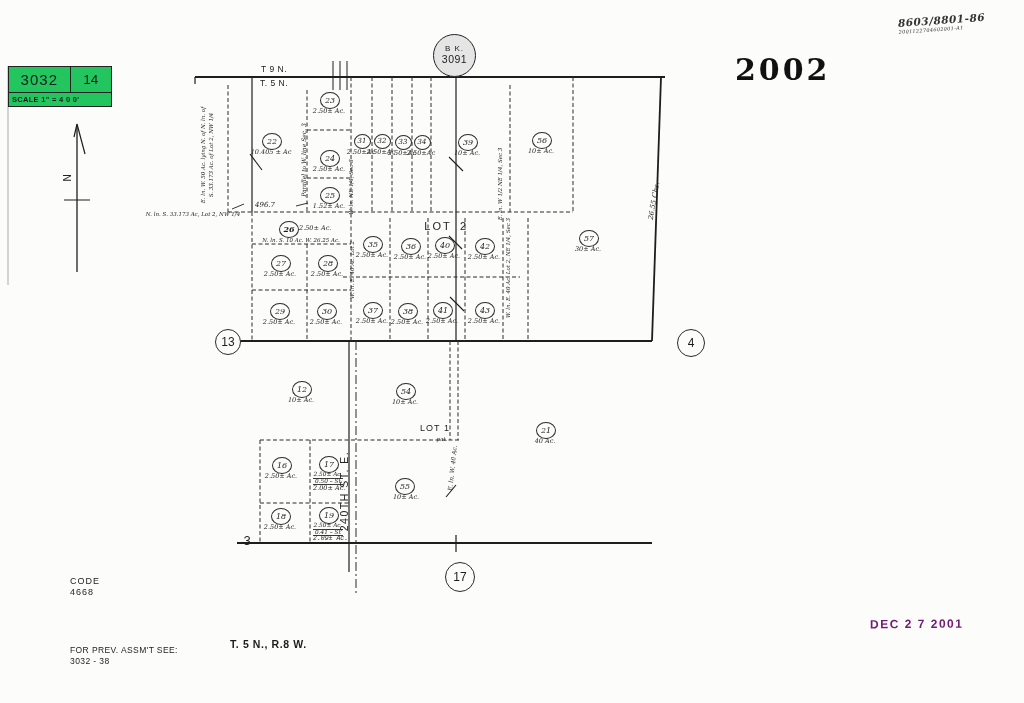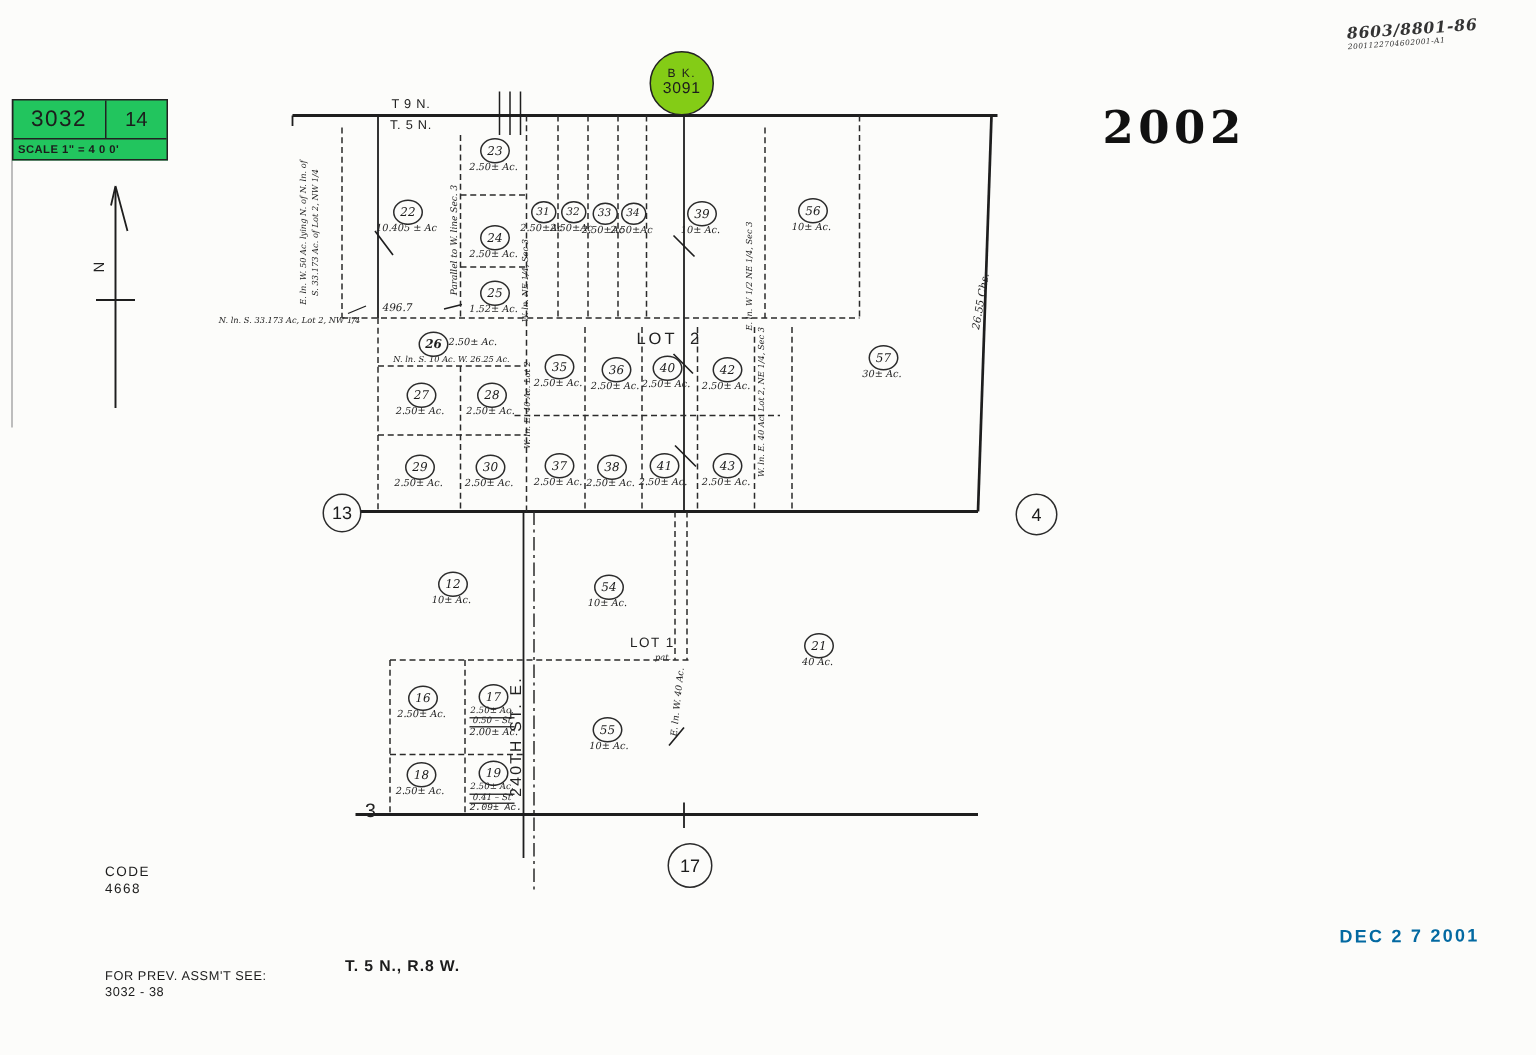--- a/index.html
+++ b/index.html
@@ -20,47 +20,47 @@
 
   
   .note{position:absolute;white-space:nowrap;font-family:"DejaVu Serif",serif;
         font-style:italic;color:#222;transform-origin:center;}
   .note.print{font-family:"Liberation Sans",sans-serif;font-style:normal;}
 
   .seccircle{position:absolute;border:1.2px solid #2b2b2b;border-radius:50%;background:#fcfcfa;
              display:flex;align-items:center;justify-content:center;}
 
   .bk{position:absolute;left:433px;top:34px;width:41px;height:41px;border:1.5px solid #222;
-      border-radius:50%;background:#84cc16;display:flex;flex-direction:column;
+      border-radius:50%;background:#e5e5e5;display:flex;flex-direction:column;
       align-items:center;justify-content:center;line-height:1.1;z-index:3;}
   .bk .l1{font-size:8px;letter-spacing:1px;}
   .bk .l2{font-size:10.5px;letter-spacing:.5px;}
 
   
   .tb{position:absolute;left:8px;top:23px;width:102px;border:1.6px solid #222;background:#22c55e;margin-top:43px;}
   .tb .row1{display:flex;height:25px;align-items:center;}
   .tb .c1{flex:1.5;text-align:center;font-size:15px;letter-spacing:1px;}
   .tb .c2{flex:1;text-align:center;font-size:13.5px;border-left:1.4px solid #222;
           align-self:stretch;display:flex;align-items:center;justify-content:center;}
   .tb .row2{border-top:1.6px solid #222;height:13px;font-size:7.5px;font-weight:bold;
             display:flex;align-items:center;padding-left:3px;letter-spacing:.3px;}
 
   .docnum{position:absolute;left:898px;top:12px;width:140px;transform:rotate(-4deg);
           font-family:"DejaVu Serif",serif;font-style:italic;color:#333;}
   .docnum .d1{font-size:10.5px;font-weight:600;letter-spacing:.5px;}
   .docnum .d2{font-size:5px;letter-spacing:.3px;}
 
   .year{position:absolute;left:735px;top:52px;font-family:"DejaVu Serif",serif;
-        font-weight:bold;font-size:30px;letter-spacing:3px;color:#111;margin-top:16px;}
+        font-weight:bold;font-size:30px;letter-spacing:3px;color:#111;}
 
   .codeblk{position:absolute;left:70px;top:576px;font-size:9px;letter-spacing:1px;line-height:1.25;}
   .prevblk{position:absolute;left:70px;top:645px;font-size:8.5px;letter-spacing:.4px;line-height:1.3;}
   .trange{position:absolute;left:230px;top:638px;font-size:10.5px;font-weight:600;letter-spacing:.6px;}
-  .datestamp{position:absolute;left:893px;top:617px;font-size:12px;font-weight:bold;
-             letter-spacing:1.5px;transform:rotate(-.5deg);color:#0369a1;}
+  .datestamp{position:absolute;left:870px;top:617px;font-size:12px;font-weight:bold;
+             letter-spacing:1.5px;transform:rotate(-.5deg);color:#701a75;}
   .agency{position:absolute;left:810px;top:649px;width:195px;text-align:center;
           font-size:9px;letter-spacing:.6px;line-height:1.45;}
 </style>
 </head>
 <body>
 
 <div class="sheet">
 
   <svg class="lines" width="1024" height="703">
     <g stroke="#1e1e1e" fill="none">

